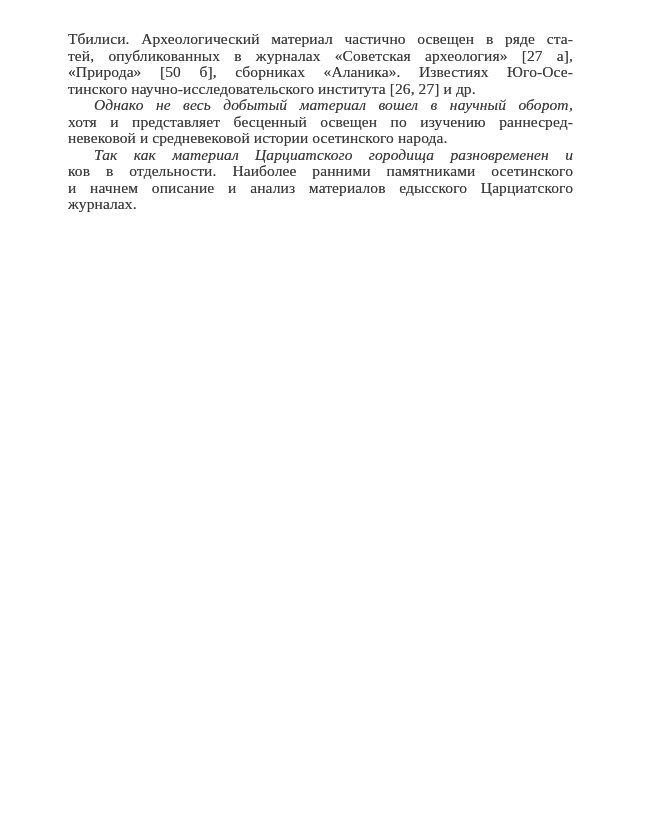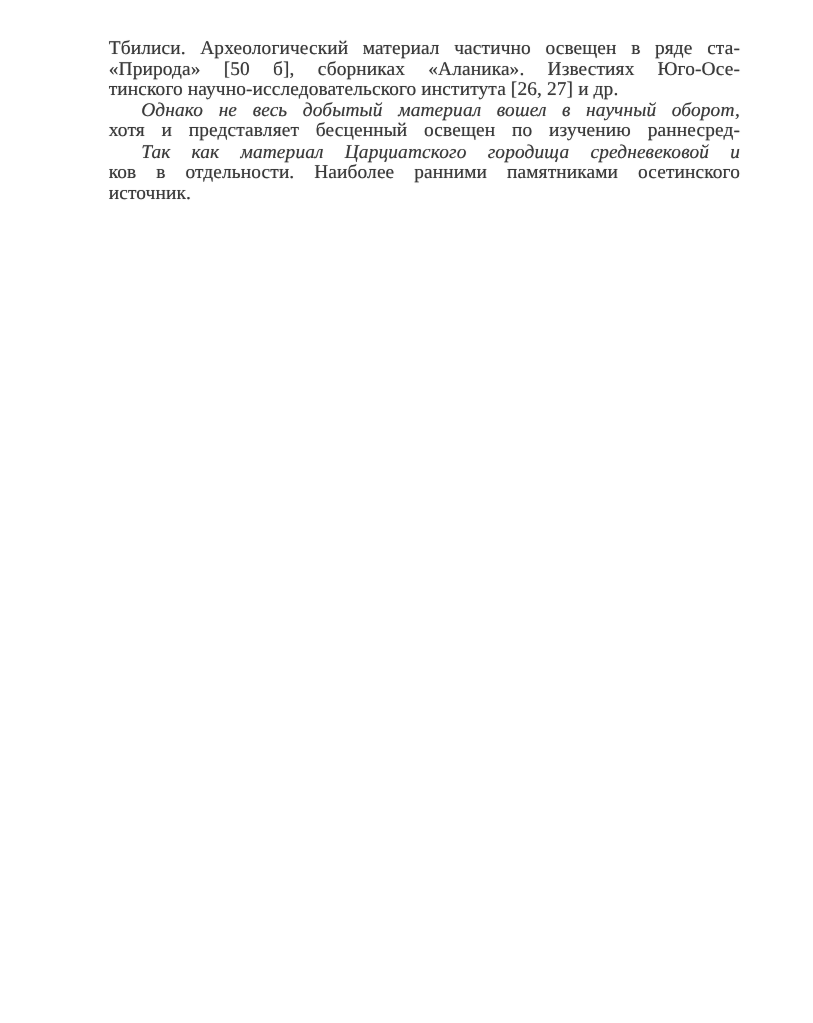--- a/index.html
+++ b/index.html
@@ -14,21 +14,21 @@
     overflow: hidden;
     font-family: "Liberation Serif", "DejaVu Serif", serif;
   }
   .page {
     position: absolute;
     inset: 0;
     background: #ffffff;
   }
   .text-block {
     position: absolute;
-    left: 87px;
+    left: 68px;
     top: 31px;
     width: 505px;
     color: #3a3a3a;
     font-size: 15.5px;
     line-height: 16.55px;
     letter-spacing: 0.1px;
     text-shadow: 0 0 0.6px rgba(70, 70, 70, 0.65);
   }
   .para {
     margin: 0;
@@ -50,29 +50,32 @@
   }
 </style>
 </head>
 <body>
 
 <div class="page">
   <div class="text-block">
 
     <p class="para">
       <span class="line">Тбилиси. Археологический материал частично освещен в ряде ста-</span>
+      <span class="line">тей, опубликованных в журналах «Советская археология» [27 а],</span>
       <span class="line">«Природа» [50 б], сборниках «Аланика». Известиях Юго-Осе-</span>
       <span class="line last">тинского научно-исследовательского института [26, 27] и др.</span>
     </p>
 
     <p class="para">
       <span class="line indent">Однако не весь добытый материал вошел в научный оборот,</span>
       <span class="line">хотя и представляет бесценный освещен по изучению раннесред-</span>
+      <span class="line last">невековой и средневековой истории осетинского народа.</span>
     </p>
 
     <p class="para">
-      <span class="line indent">Так как материал Царциатского городища средневековой и</span>
+      <span class="line indent">Так как материал Царциатского городища разновременен и</span>
       <span class="line">ков в отдельности. Наиболее ранними памятниками осетинского</span>
-      <span class="line last">источник.</span>
+      <span class="line">и начнем описание и анализ материалов едысского Царциатского</span>
+      <span class="line last">журналах.</span>
     </p>
 
   </div>
 </div>
 
 </body></html>

